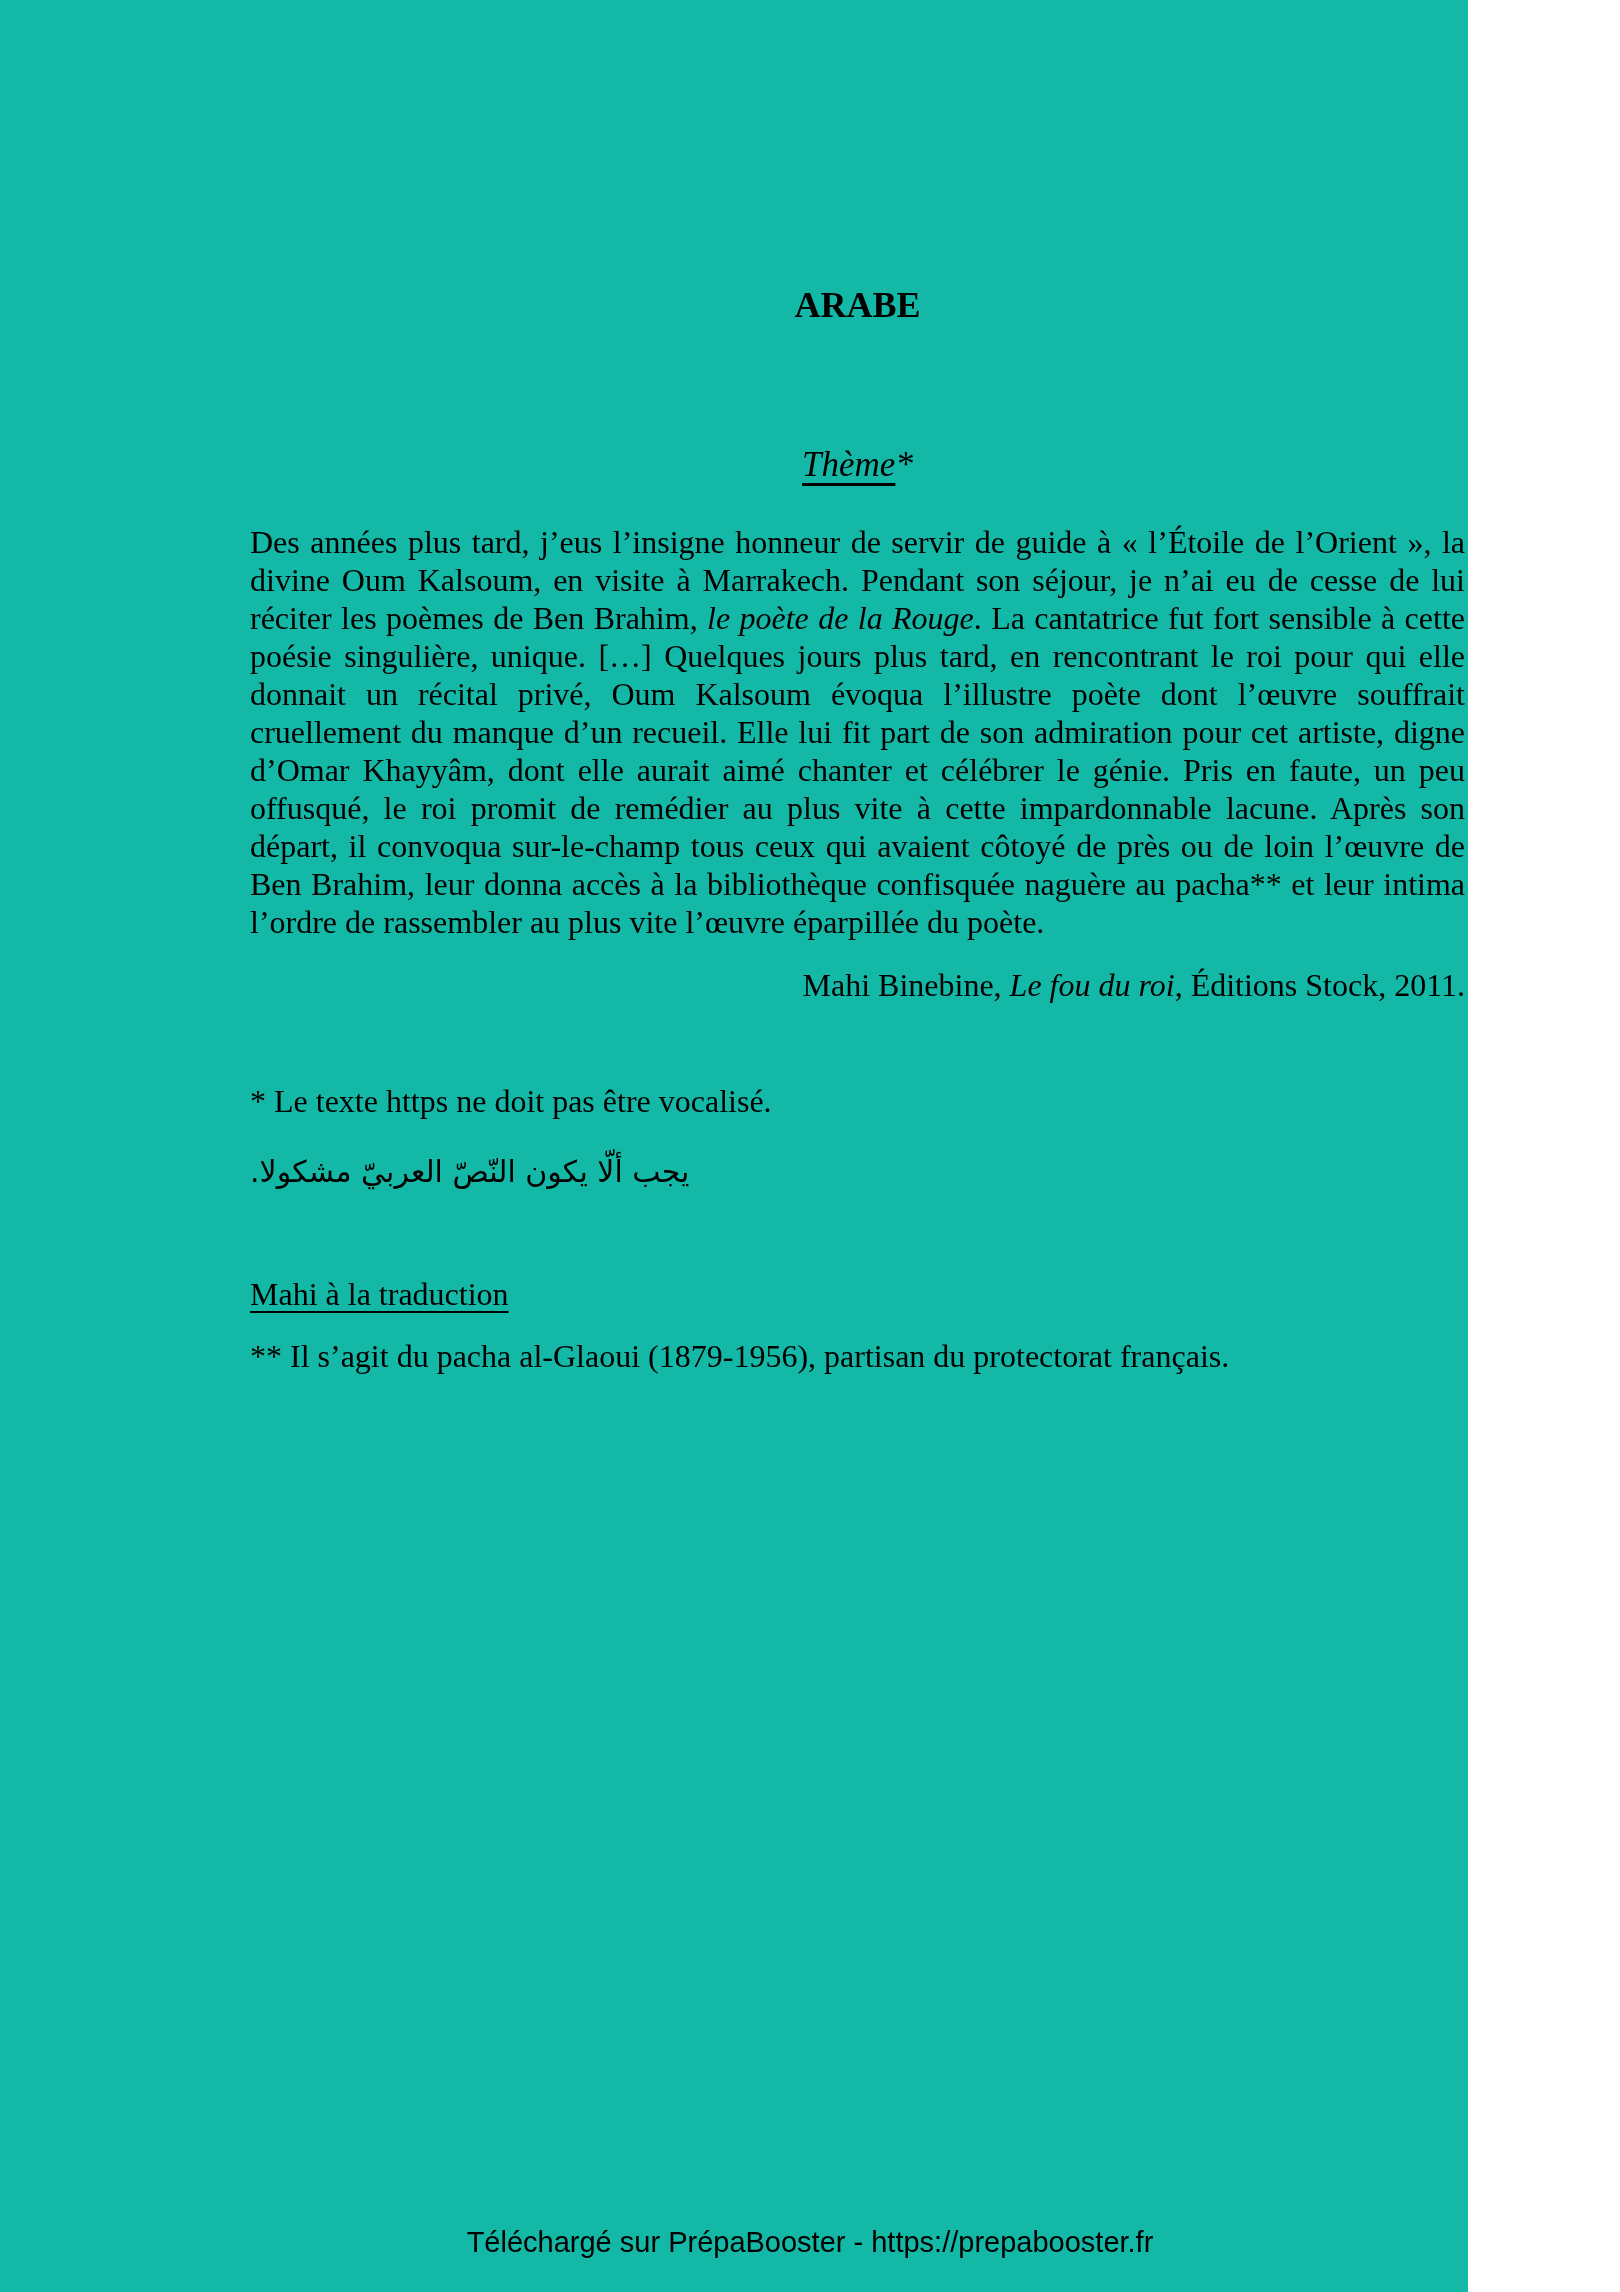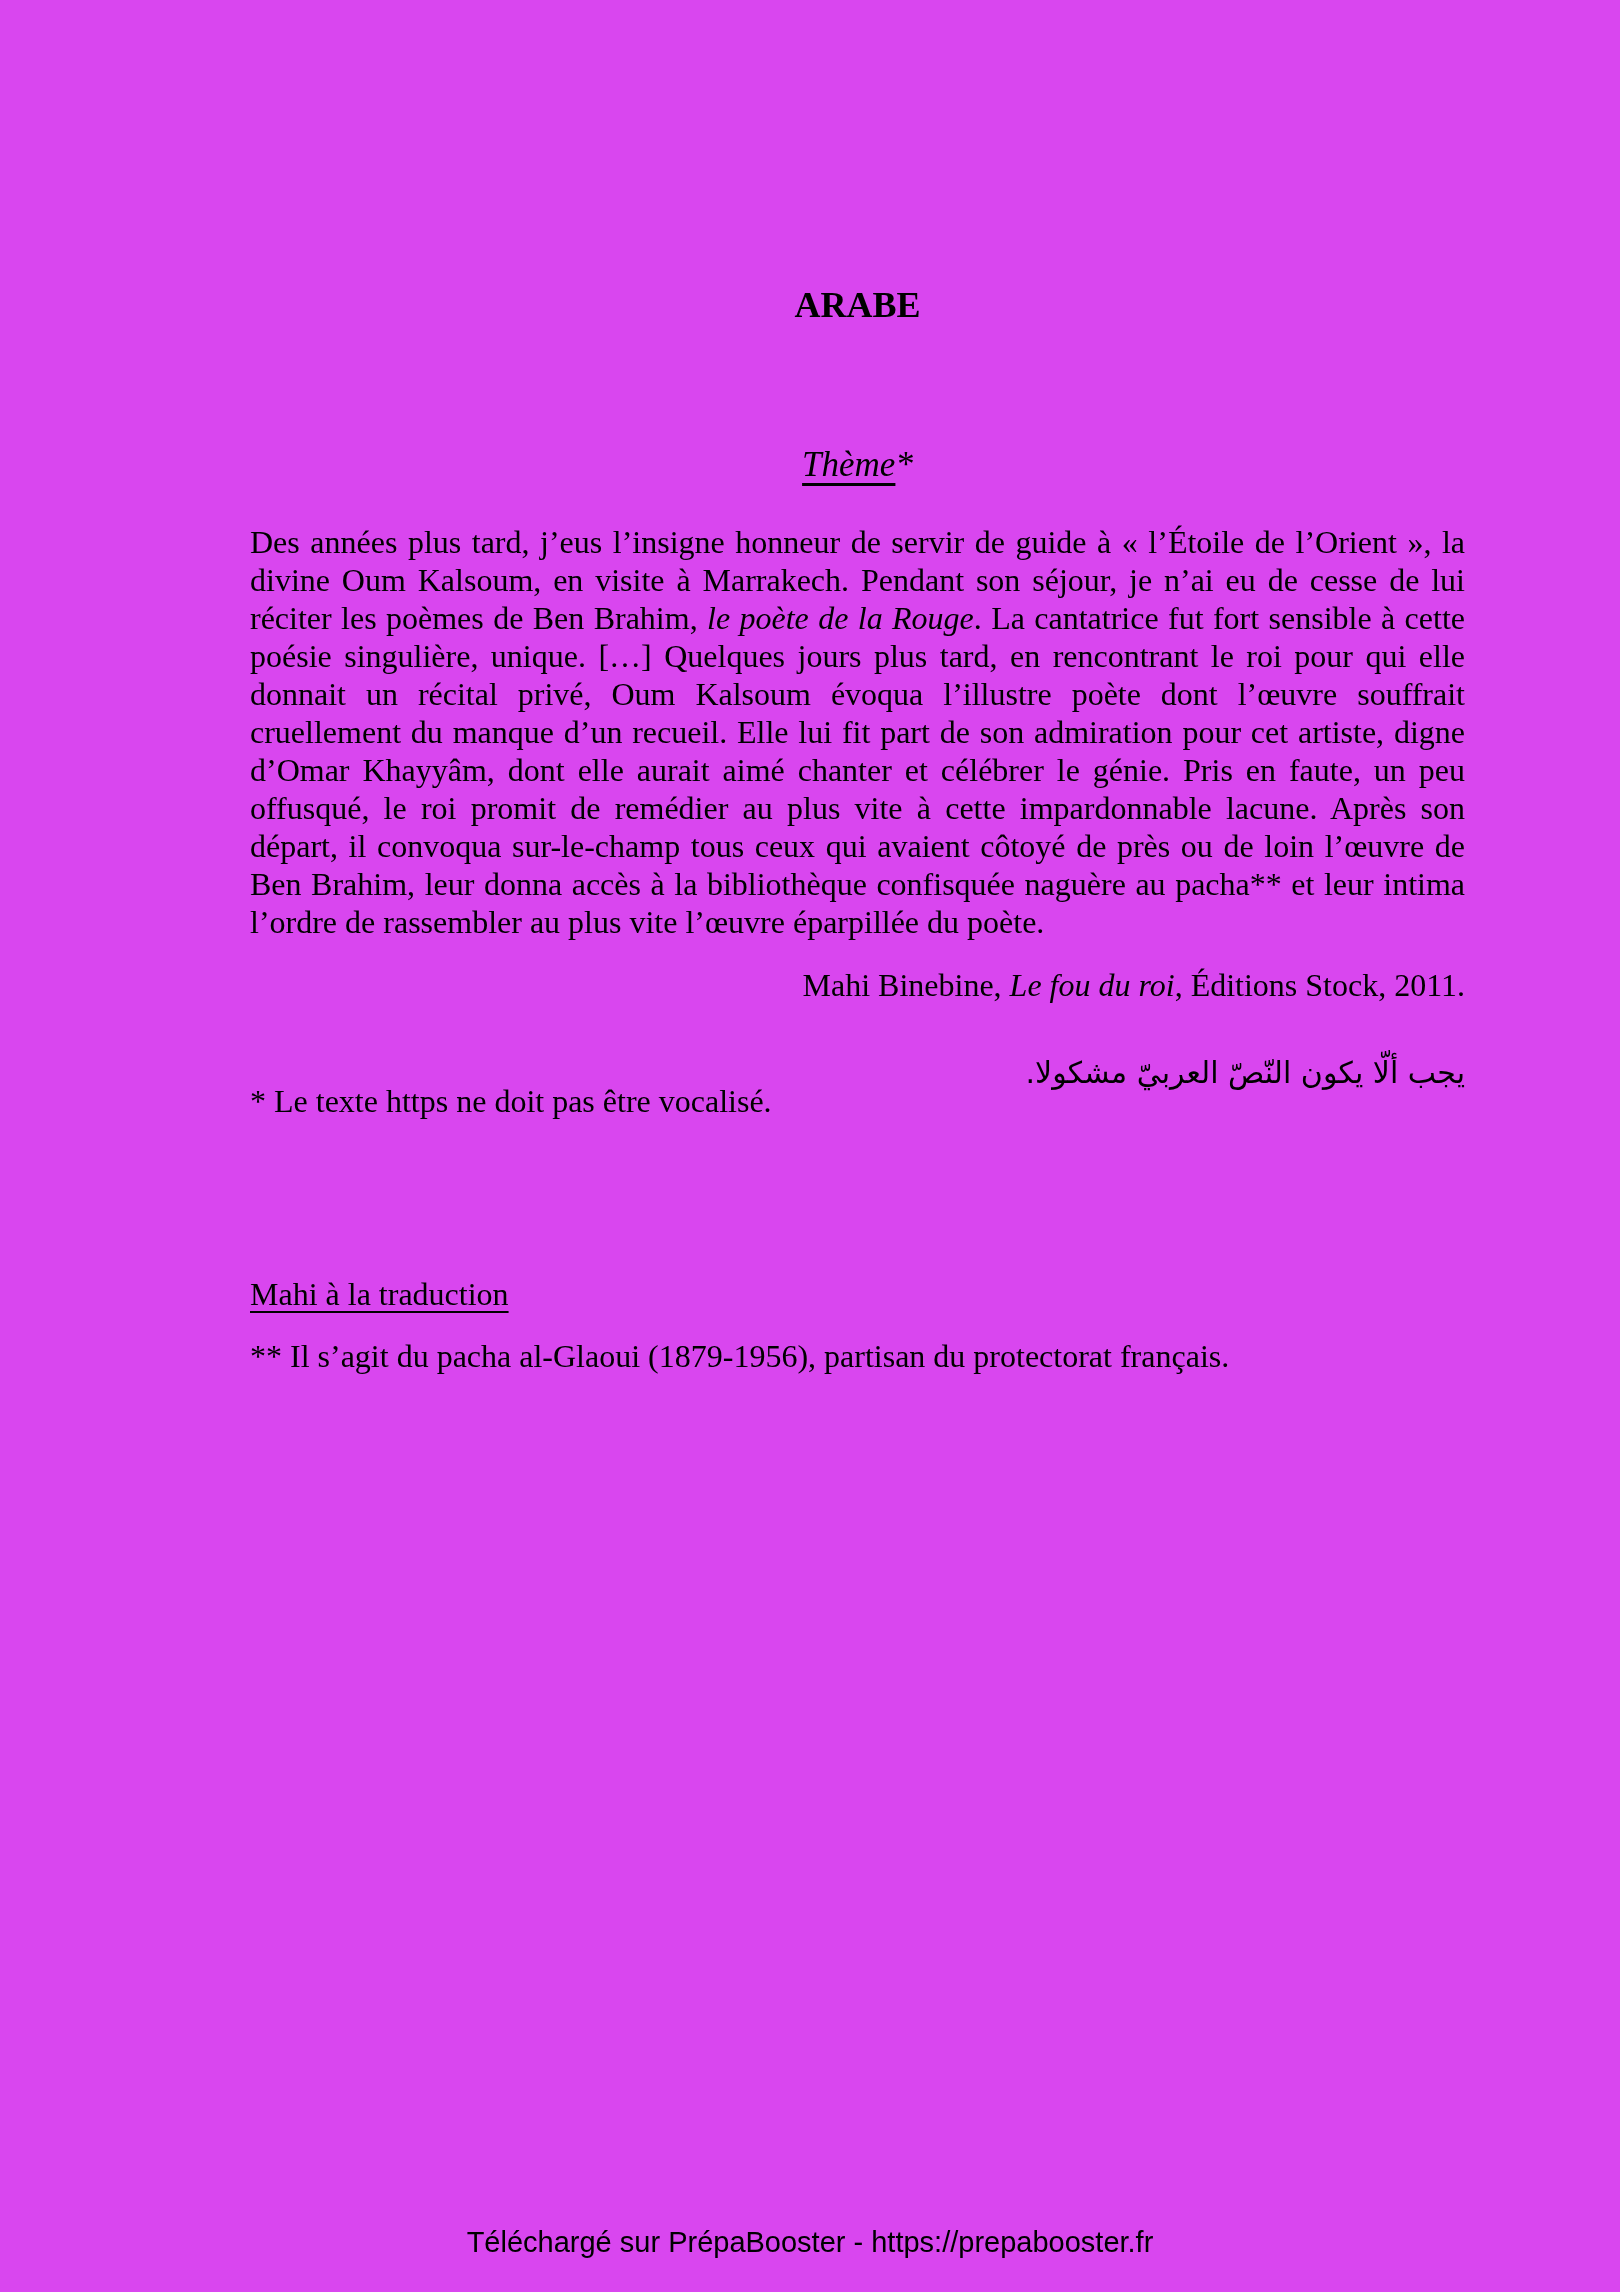--- a/index.html
+++ b/index.html
@@ -2,23 +2,23 @@
 <html lang="fr"><head>
 <meta charset="utf-8">
 <style>
   html, body {
     margin: 0;
     padding: 0;
     background: #ffffff;
   }
   .page {
     position: relative;
-    width: 1620px;
+    width: 1468px;
     height: 2293px;
-    background: #d946ef;
+    background: #14b8a6;
     overflow: hidden;
     font-family: "Liberation Serif", "DejaVu Serif", serif;
     color: #000000;
   }
   .col {
     position: absolute;
     left: 250px;
     width: 1215px;
   }
   .doc-title {
@@ -53,23 +53,23 @@
     text-align: right;
     font-size: 32px;
     line-height: 38px;
   }
   .note-star {
     top: 1082px;
     font-size: 32px;
     line-height: 38px;
   }
   .arabic-note {
-    top: 1052px;
+    top: 1151px;
     direction: rtl;
-    text-align: right;
+    text-align: left;
     font-size: 30px;
     line-height: 41px;
     font-family: "DejaVu Sans", "Liberation Serif", sans-serif;
   }
   .aide-heading {
     top: 1275px;
     font-size: 32px;
     line-height: 38px;
     text-decoration: underline;
     text-decoration-thickness: 2px;

